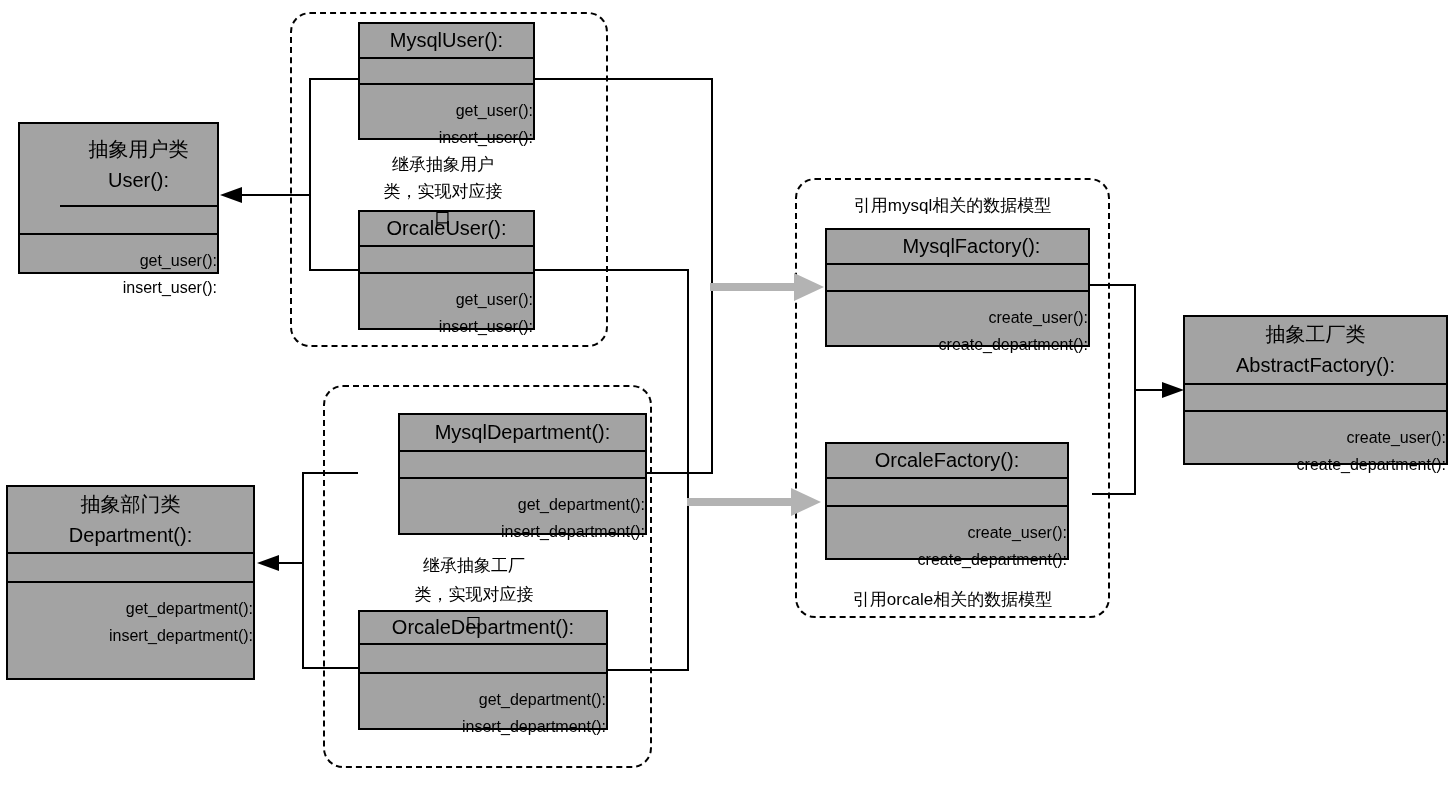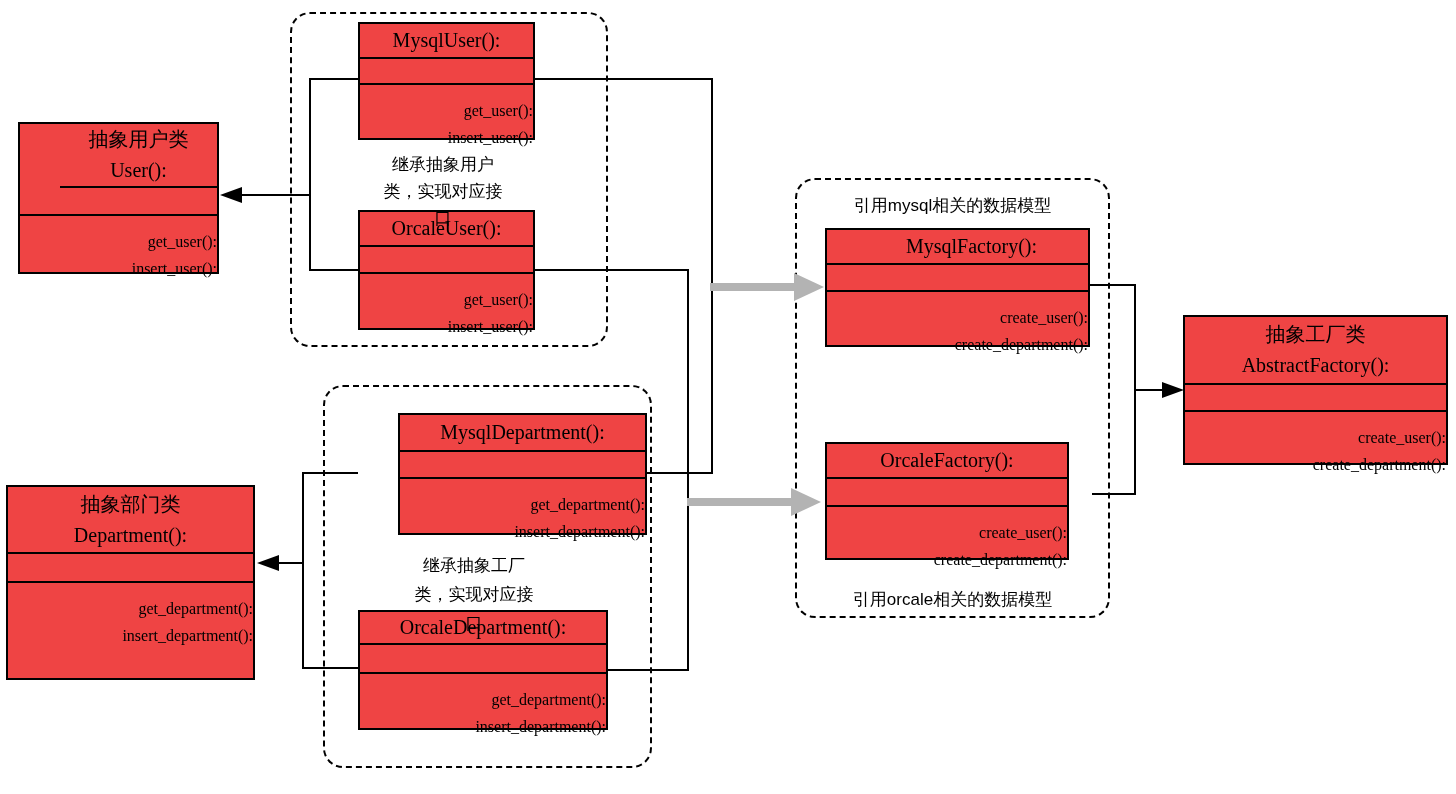--- a/index.html
+++ b/index.html
@@ -13,22 +13,22 @@
     background:transparent;z-index:1;box-sizing:border-box;
   }
   
   #wires{position:absolute;left:0;top:0;width:1456px;height:794px;z-index:2;}
   .blk{stroke:var(--line,#000);stroke-width:2;fill:none;}
   .blkhead{fill:var(--line,#000);stroke:none;}
   .gry{stroke:var(--gray,#b3b3b3);stroke-width:8;fill:none;}
   .gryhead{fill:var(--gray,#b3b3b3);stroke:none;}
   
   .cbox{
-    position:absolute;background:#ef4444;border:2px solid var(--line,#000);
-    box-sizing:border-box;z-index:3;font-family:Liberation Serif, serif;
+    position:absolute;background:#a3a3a3;border:2px solid var(--line,#000);
+    box-sizing:border-box;z-index:3;
   }
   .sec{box-sizing:border-box;}
   .sec.div{border-bottom:2px solid var(--line,#000);}
   .t1{display:flex;align-items:center;justify-content:center;font-size:20px;}
   .t2{display:flex;flex-direction:column;align-items:center;justify-content:center;font-size:20px;line-height:31px;}
   .methods{padding:12px 0 0 7px;font-size:16px;line-height:27px;text-align:right;}
   
   .note{
     position:absolute;z-index:4;text-align:center;font-size:17px;line-height:28px;
     background:transparent;white-space:nowrap;
@@ -61,21 +61,21 @@
     <line class="blk" x1="1135" y1="390" x2="1164" y2="390"></line>
     <polygon class="blkhead" points="1184,390 1162,382 1162,398"></polygon>
 
     <line class="gry" x1="710" y1="287" x2="796" y2="287"></line>
     <polygon class="gryhead" points="824,287 794,273 794,301"></polygon>
     <line class="gry" x1="687" y1="502" x2="793" y2="502"></line>
     <polygon class="gryhead" points="821,502 791,488 791,516"></polygon>
   </svg>
 
   <div class="cbox" style="left:18px;top:122px;width:201px;height:152px;">
-    <div class="sec div t2" style="height:64px;margin-left:40px;">
+    <div class="sec div t2" style="height:83px;margin-left:40px;">
       <div>抽象用户类</div>
       <div>User():</div>
     </div>
     <div class="sec div" style="height:28px;"></div>
     <div class="sec methods">
       <div>get_user():</div>
       <div>insert_user():</div>
     </div>
   </div>
 

